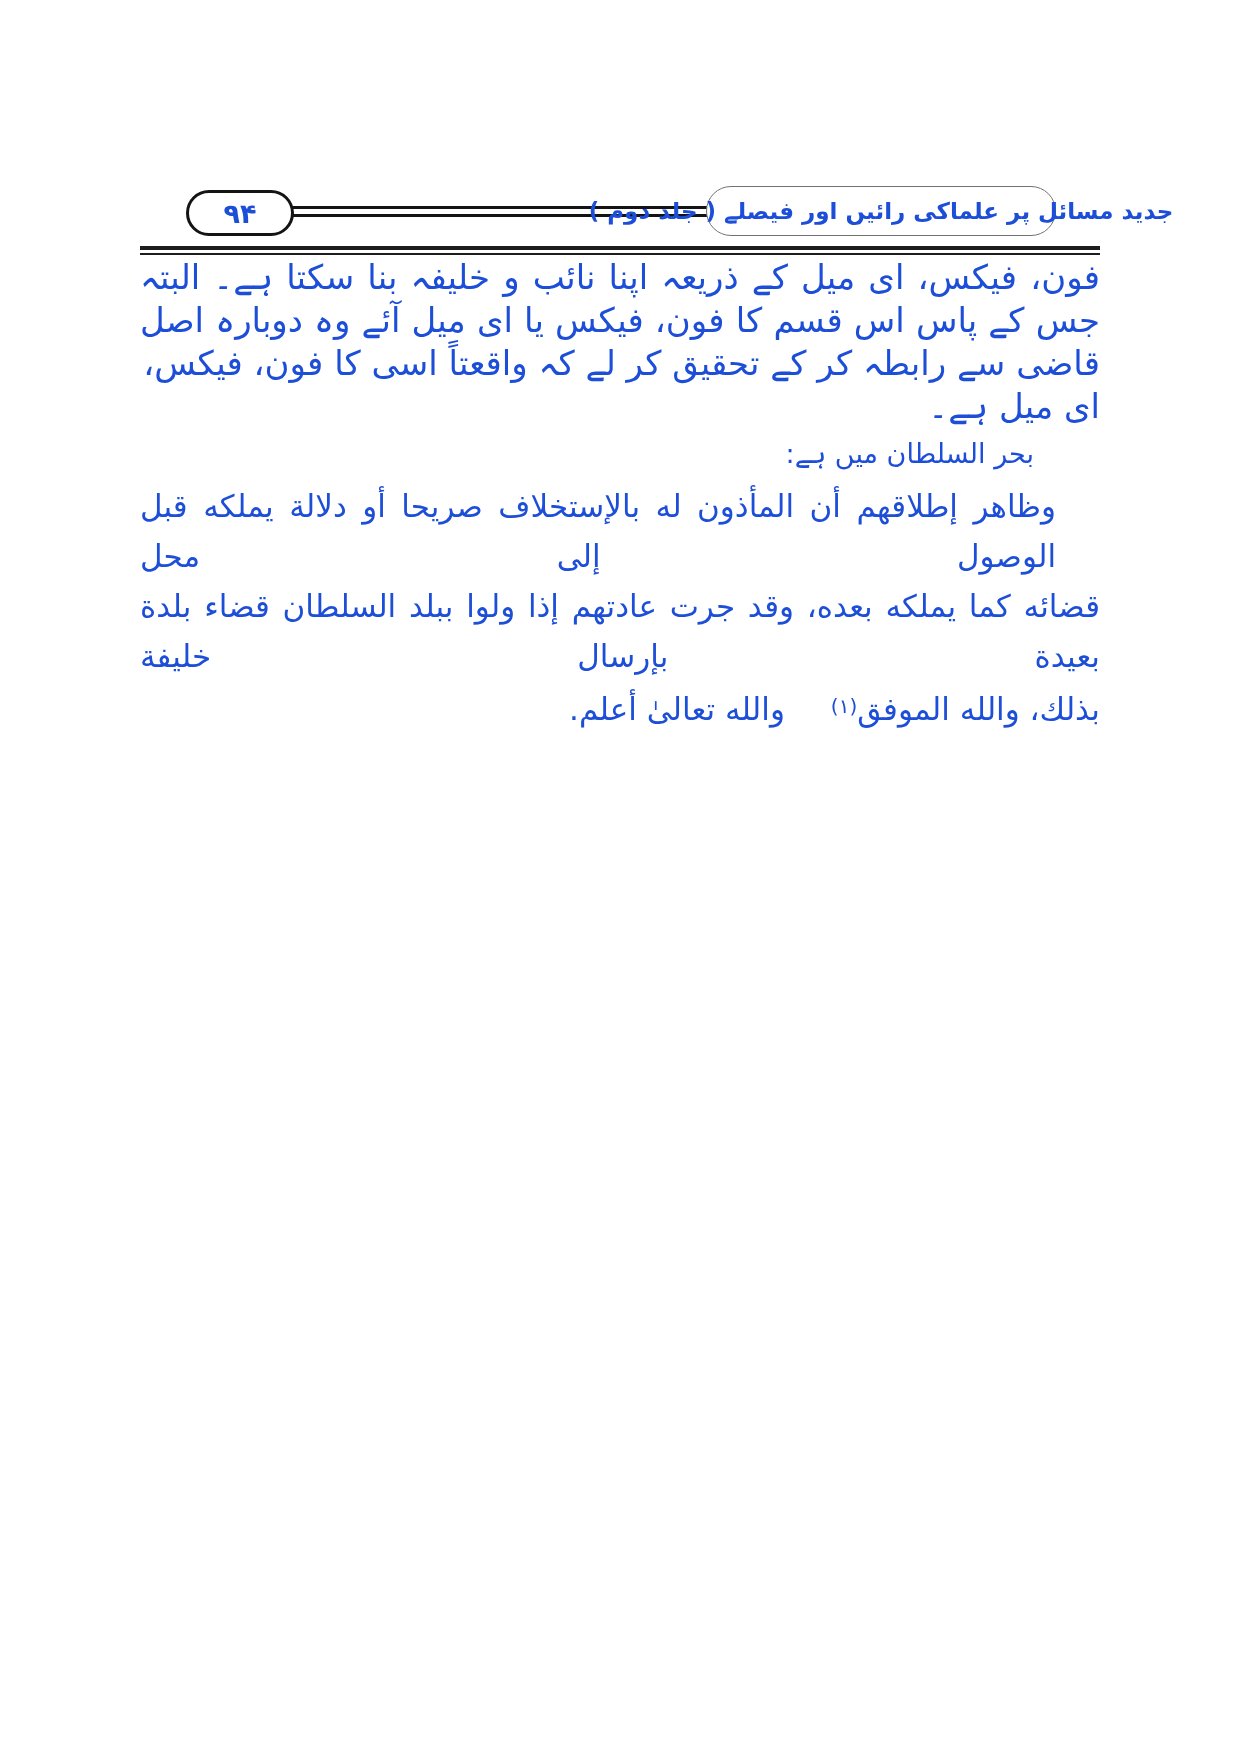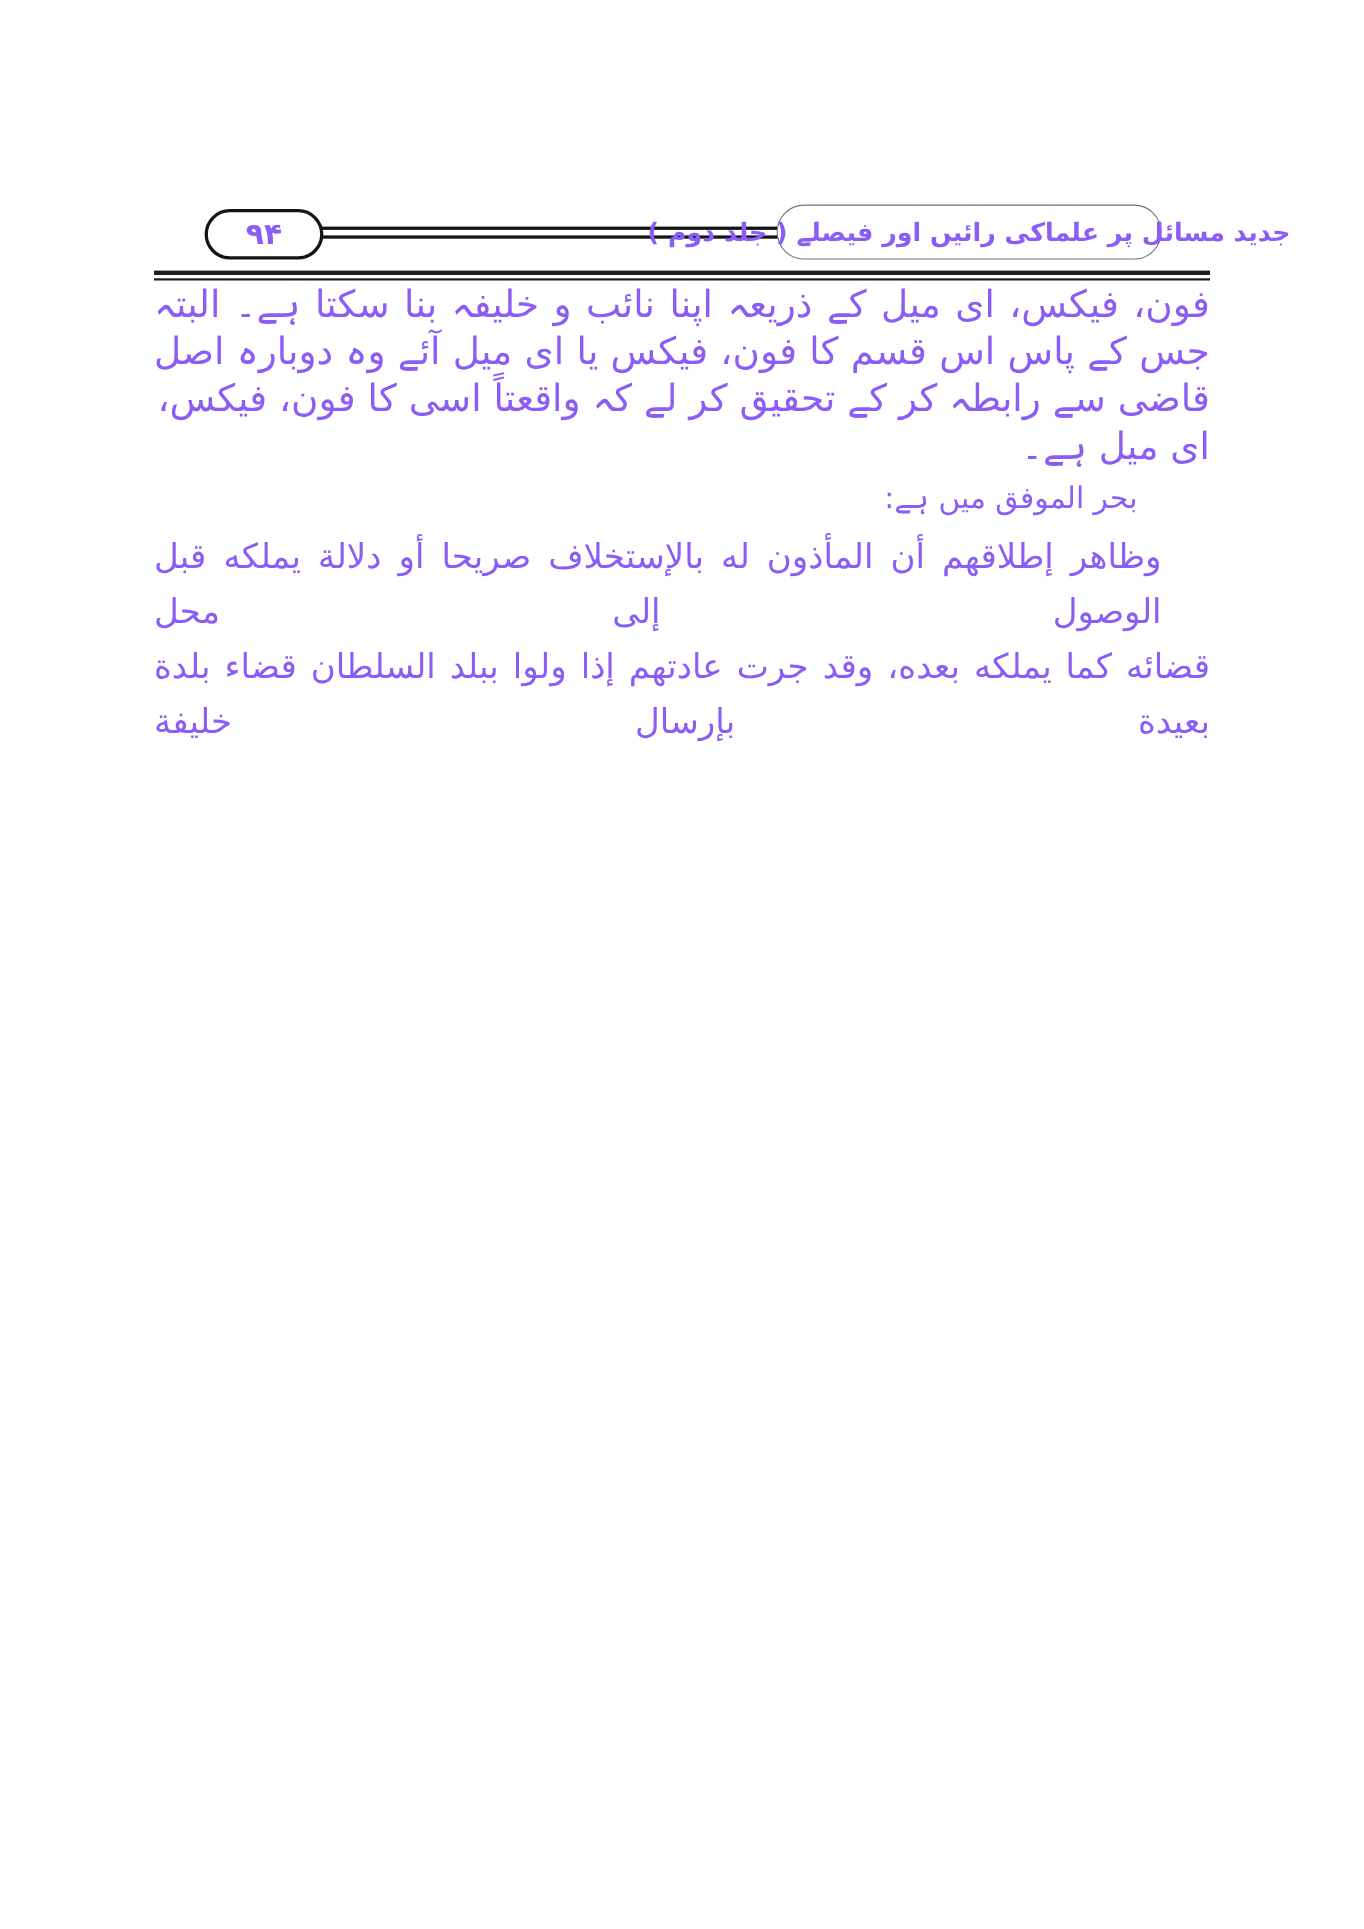--- a/index.html
+++ b/index.html
@@ -2,21 +2,21 @@
 <html lang="ur" dir="rtl"><head>
 <meta charset="utf-8">
 <style>
   html, body { margin: 0; padding: 0; background: #ffffff; }
   .page {
     position: relative;
     width: 1240px;
     height: 1372px;
     background: #ffffff;
     font-family: "DejaVu Sans", sans-serif;
-    color: #8b5cf6;
+    color: #1d4ed8;
     overflow: hidden;
   }
 
   
   .pagenum-capsule {
     position: absolute;
     left: 186px; top: 190px;
     width: 108px; height: 46px;
     border: 3px solid #141414;
     border-radius: 26px;
@@ -137,23 +137,26 @@
     <span>جدید مسائل پر علماکی رائیں اور فیصلے ( جلد دوم )</span>
   </div>
   <div class="top-rule"></div>
 
   <div class="content">
     <div class="urdu-block">
       <div class="line-justify">فون، فیکس، ای میل کے ذریعہ اپنا نائب و خلیفہ بنا سکتا ہے۔ البتہ جس کے پاس اس قسم کا فون، فیکس یا ای میل آئے وہ دوبارہ اصل</div>
       <div class="line-right">قاضی سے رابطہ کر کے تحقیق کر لے کہ واقعتاً اسی کا فون، فیکس، ای میل ہے۔</div>
     </div>
 
-    <div class="source-intro">بحر الموفق میں ہے:</div>
+    <div class="source-intro">بحر السلطان میں ہے:</div>
 
     <div class="arabic-block">
       <div class="line-justify arabic-indent">وظاهر إطلاقهم أن المأذون له بالإستخلاف صريحا أو دلالة يملكه قبل الوصول إلى محل</div>
       <div class="line-justify">قضائه كما يملكه بعده، وقد جرت عادتهم إذا ولوا ببلد السلطان قضاء بلدة بعيدة بإرسال خليفة</div>
+      <div class="line-right">
+        <span>بذلك، والله الموفق</span><span class="fn-marker">(١)</span><span class="inline-gap"></span><span>والله تعالىٰ أعلم.</span>
+      </div>
     </div>
   </div>
 
   <div class="footnote-rule"></div>
 
 </div>
 
 </body></html>

